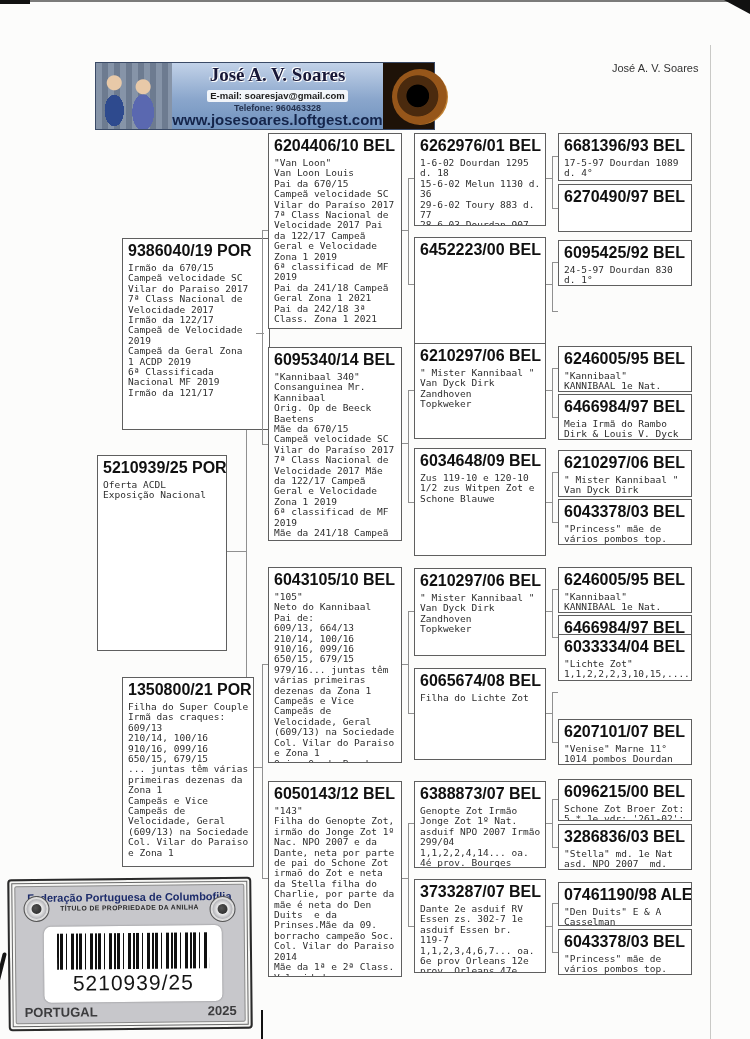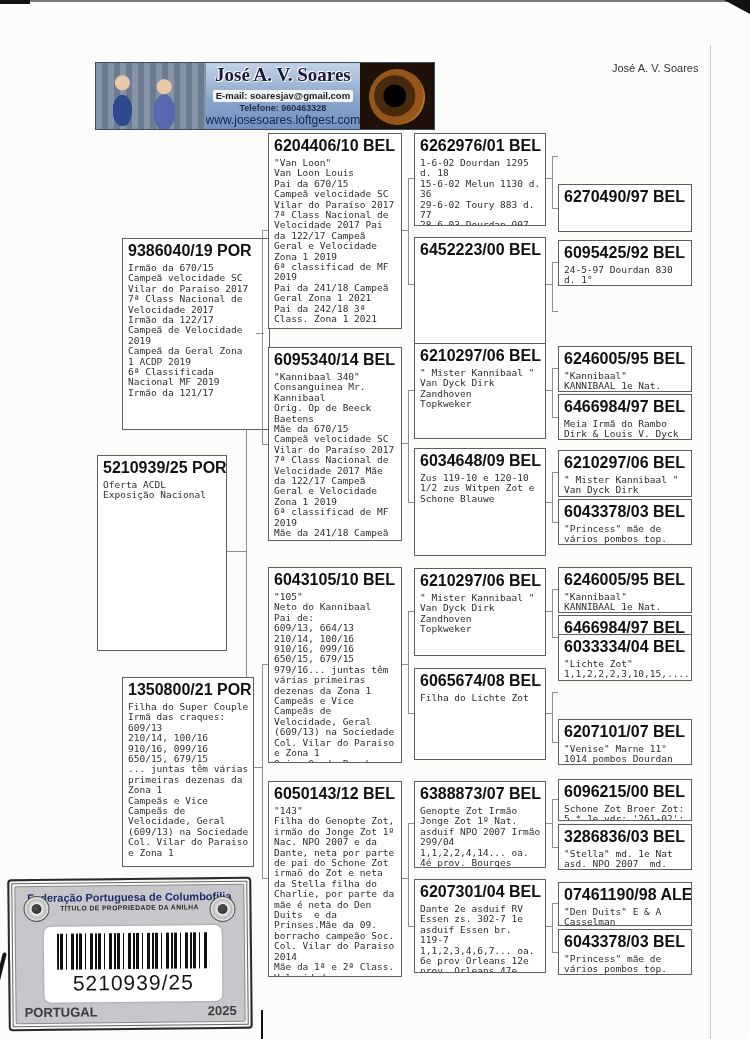--- a/index.html
+++ b/index.html
@@ -19,21 +19,21 @@
         radial-gradient(ellipse 18px 30px at 62% 75%, #5a68b0 0 60%, rgba(0,0,0,0) 61%),
         repeating-linear-gradient(90deg,#8694a8 0 6px,#6d7b90 6px 12px),
         linear-gradient(#7b8aa0,#5a6a85);}
   .banner-mid{flex:1;text-align:center;background:linear-gradient(180deg,#c2d2e8 0%,#8aa6cc 55%,#7092be 100%);
       padding-top:1px;}
   .banner-title{font-family:"Liberation Serif",serif;font-weight:bold;font-size:19px;line-height:21px;
       color:#181838;text-shadow:0 0 2px #ffffff,1px 1px 0 #ffffff,-1px -1px 0 #ffffff;}
   .banner-email{display:inline-block;font-size:9.5px;font-weight:bold;color:#1c1c1c;
       background:rgba(255,255,255,.88);padding:0 3px;border-radius:2px;line-height:12px;}
   .banner-phone{font-size:9px;font-weight:bold;color:#22304e;line-height:11px;}
-  .banner-web{font-size:12px;font-weight:normal;color:#14244a;line-height:12px;}
+  .banner-web{font-size:15px;font-weight:bold;color:#14244a;line-height:12px;}
   .banner-eye{width:74px;height:100%;background:#1e1208;position:relative;}
   .eye-iris{position:absolute;left:9px;top:6px;width:56px;height:56px;border-radius:50%;
       background:radial-gradient(circle at 46% 48%, #000 0 26%, #4a2a0e 28% 48%, #96561a 50% 68%, #c08030 70% 82%, #7a4a1a 84% 92%, #2a1a0c 94%);}
   .owner-name{position:absolute;left:612px;top:62px;font-size:11px;color:#333;}
   
   .pbox{position:absolute;background:#fff;border:1px solid #5f5f5f;box-sizing:border-box;
         padding:3px 2px 2px 5px;overflow:hidden;}
   .pbox-title{font-size:16px;font-weight:bold;color:#101010;margin-bottom:3px;white-space:nowrap;}
   .pbox-body{font-family:"DejaVu Sans Mono","Liberation Mono",monospace;font-size:9.5px;
              line-height:10.4px;color:#2e2e2e;white-space:pre;}
@@ -248,30 +248,35 @@
   <div class="pbox" style="left:414px;top:781px;width:132px;height:87px">
     <div class="pbox-title">6388873/07 BEL</div>
     <div class="pbox-body">Genopte Zot Irmão
 Jonge Zot 1º Nat.
 asduif NPO 2007 Irmão
 299/04
 1,1,2,2,4,14... oa.
 4é prov. Bourges</div>
   </div>
   <div class="pbox" style="left:414px;top:879px;width:132px;height:94px">
-    <div class="pbox-title">6207301/04 BEL</div>
+    <div class="pbox-title">3733287/07 BEL</div>
     <div class="pbox-body">Dante 2e asduif RV
 Essen zs. 302-7 1e
 asduif Essen br.
 119-7
 1,1,2,3,4,6,7... oa.
 6e prov Orleans 12e
 prov. Orleans 47e</div>
   </div>
 
+  <div class="pbox" style="left:558px;top:133px;width:134px;height:48px">
+    <div class="pbox-title">6681396/93 BEL</div>
+    <div class="pbox-body">17-5-97 Dourdan 1089
+d. 4°</div>
+  </div>
   <div class="pbox" style="left:558px;top:184px;width:134px;height:48px">
     <div class="pbox-title">6270490/97 BEL</div>
     <div class="pbox-body"></div>
   </div>
   <div class="pbox" style="left:558px;top:240px;width:134px;height:46px">
     <div class="pbox-title">6095425/92 BEL</div>
     <div class="pbox-body">24-5-97 Dourdan 830
 d. 1°</div>
   </div>
   <div class="pbox" style="left:558px;top:346px;width:134px;height:46px">

